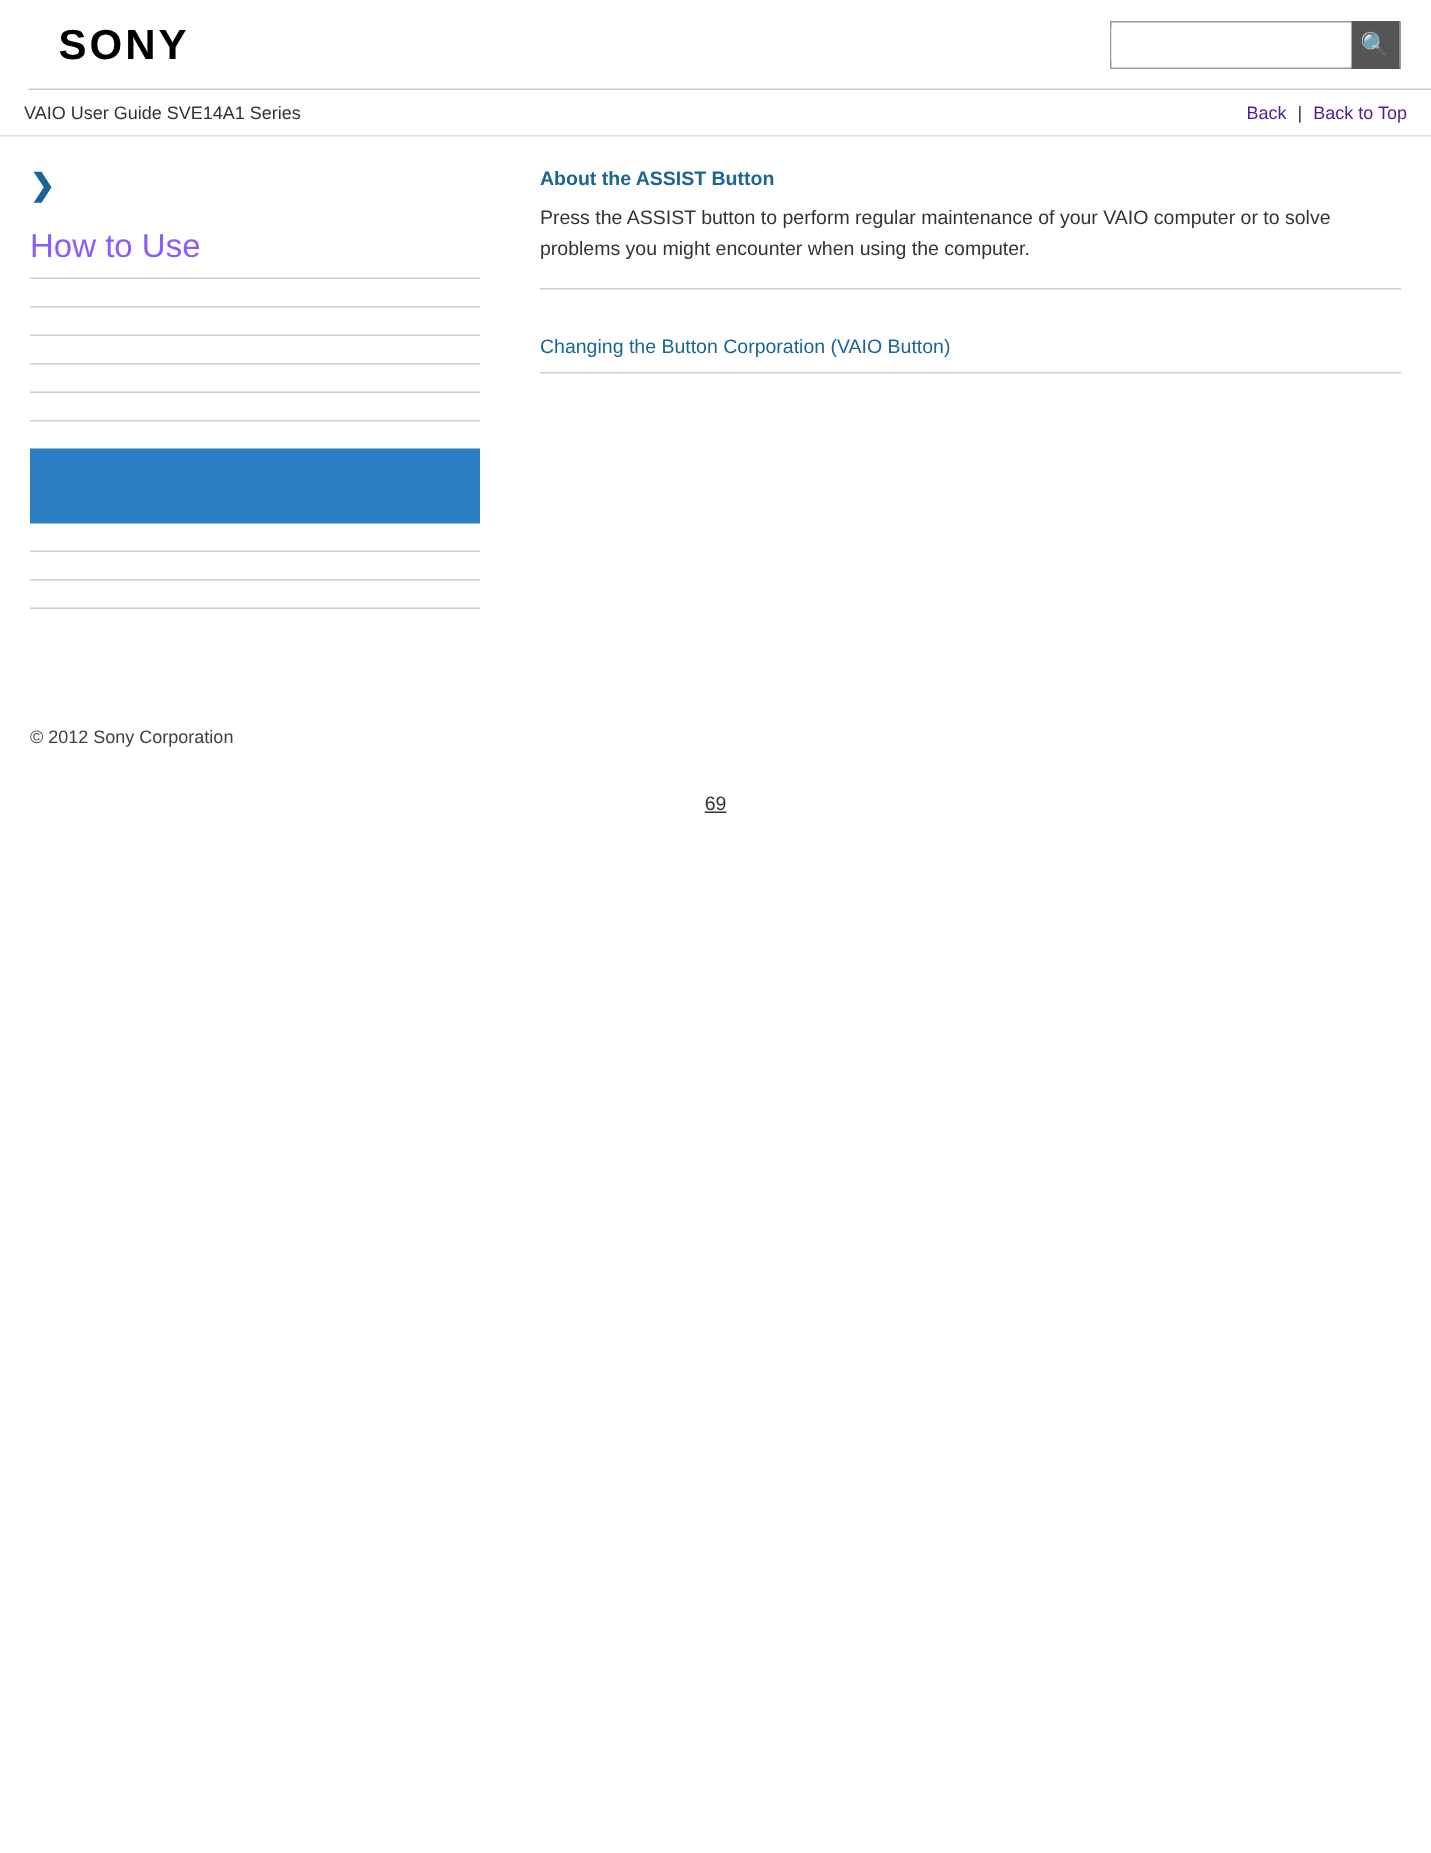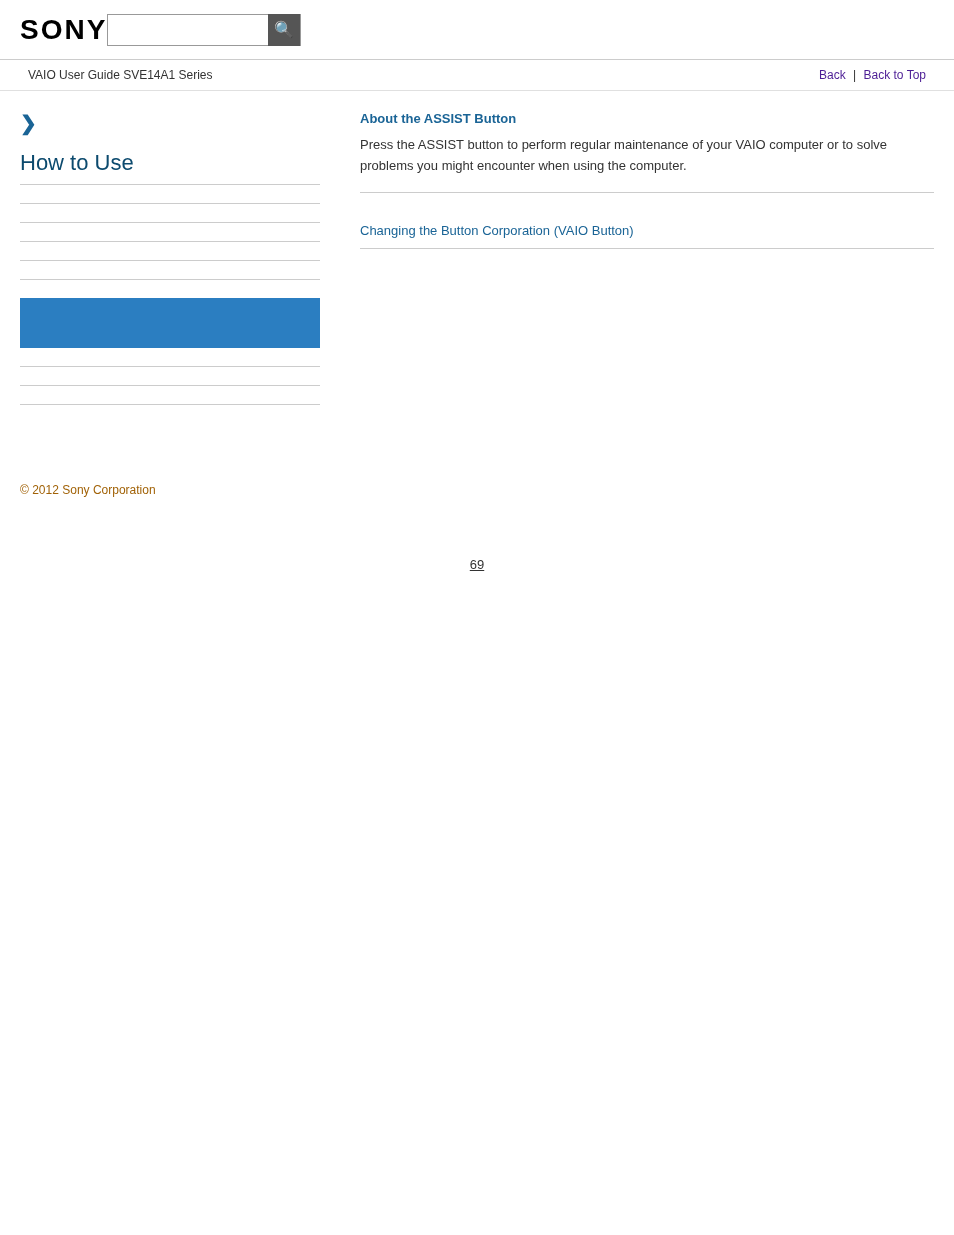--- a/index.html
+++ b/index.html
@@ -16,21 +16,23 @@
       width: 954px;
       min-height: 1235px;
     }
 
     
     .header {
       border-bottom: 1px solid #ccc;
       padding: 10px 20px;
       display: flex;
       align-items: center;
+      justify-content: space-between;
       height: 60px;
+      margin-left: 19px;
     }
 
     .sony-logo {
       font-size: 28px;
       font-weight: 900;
       letter-spacing: 2px;
       color: #000;
       font-family: 'Arial Black', Arial, sans-serif;
     }
 
@@ -57,21 +59,21 @@
       cursor: pointer;
       display: flex;
       align-items: center;
       justify-content: center;
       color: #fff;
       font-size: 16px;
     }
 
     
     .sub-header {
-      padding: 8px 28px;
+      padding: 8px 16px;
       display: flex;
       align-items: flex-start;
       justify-content: space-between;
       border-bottom: 1px solid #e0e0e0;
       gap: 40px;
     }
 
     .guide-title {
       font-size: 12px;
       color: #333;
@@ -108,21 +110,21 @@
       color: #1a6496;
       font-size: 20px;
       font-weight: bold;
       margin-bottom: 15px;
       display: block;
     }
 
     .section-title {
       font-size: 22px;
       font-weight: 400;
-      color: #0c4a6e;
+      color: #8b5cf6;
       margin-bottom: 12px;
       border-bottom: 1px solid #ccc;
       padding-bottom: 8px;
     }
 
     
     .sidebar-highlight {
       background: #2b7ec1;
       height: 50px;
       margin: 4px 0;
@@ -176,22 +178,21 @@
     }
 
     
     .page-footer {
       padding: 20px 20px 10px 20px;
       margin-top: 20px;
     }
 
     .copyright {
       font-size: 12px;
-      color: #a16207;
-      margin-bottom: 30px;
+      color: #404040;
     }
 
     .page-number {
       text-align: center;
       font-size: 13px;
       color: #333;
       padding: 20px 0;
       text-decoration: underline;
     }
 

